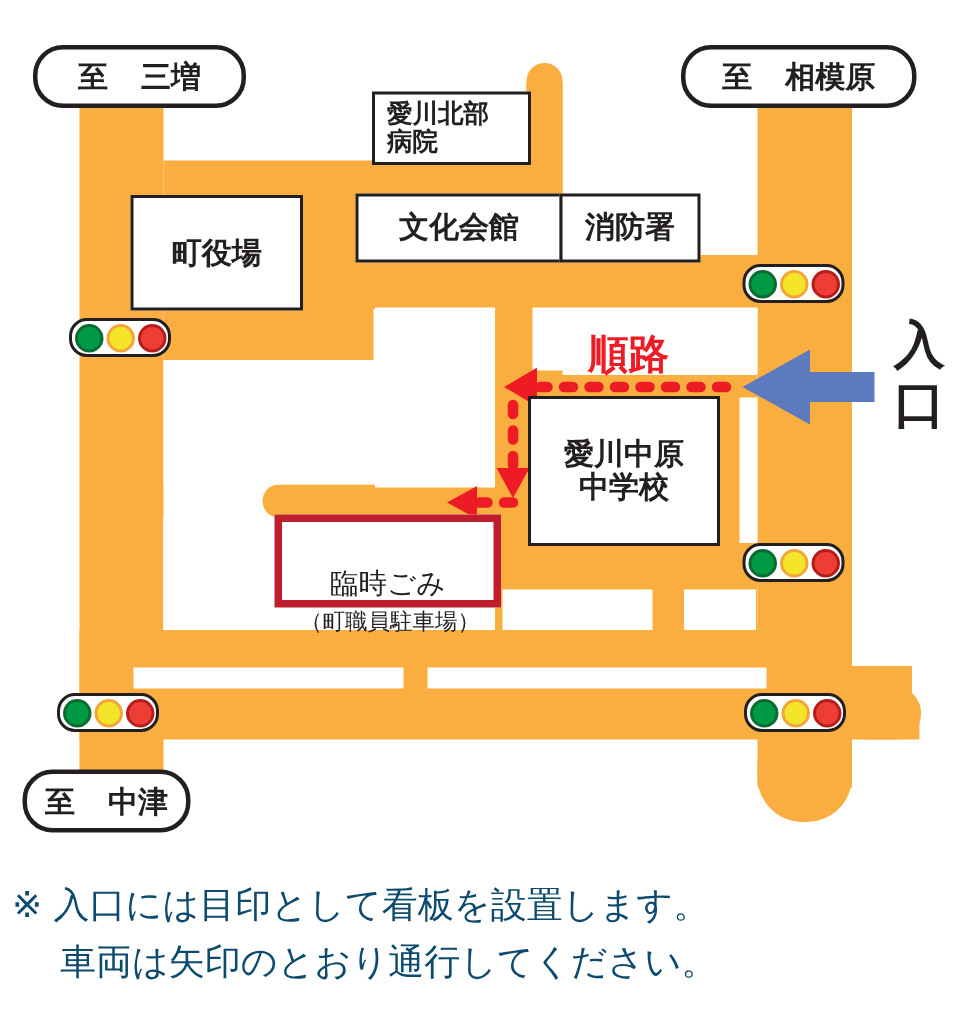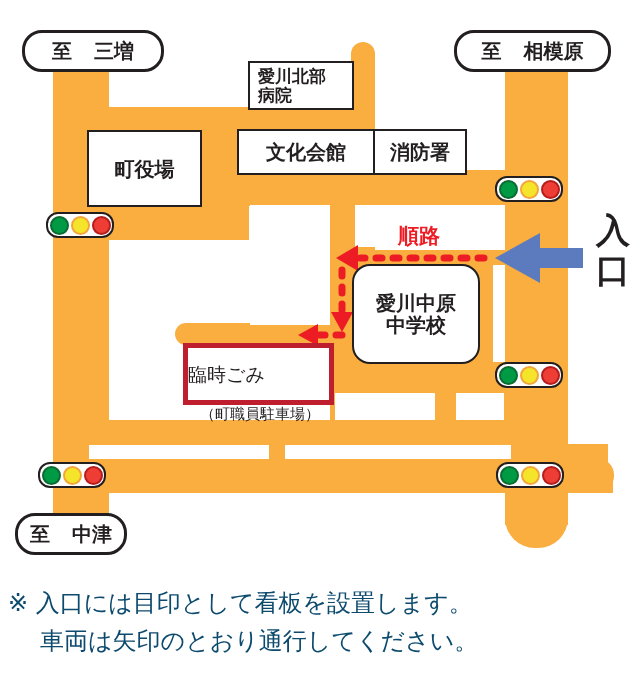--- a/index.html
+++ b/index.html
@@ -3,21 +3,21 @@
 <meta charset="utf-8">
 <style>
   html, body { margin:0; padding:0; background:#ffffff; }
   body { width:641px; height:678px; position:relative; overflow:hidden;
          font-family:"DejaVu Sans", sans-serif; color:#231f20; }
   #map-svg { position:absolute; left:0; top:0; }
   .lbl { position:absolute; display:flex; align-items:center; justify-content:center;
          text-align:center; font-weight:bold; color:#231f20; white-space:nowrap; }
   .bldg { position:absolute; background:#fff; border:2px solid #231f20; box-sizing:border-box;
           display:flex; align-items:center; justify-content:center; text-align:center;
-          font-weight:bold; line-height:1.1; }
+          font-weight:bold; line-height:1.1;font-family:Liberation Serif, serif; }
   .dir { position:absolute; background:#fff; border:3px solid #231f20; border-radius:20px;
          box-sizing:border-box; display:flex; align-items:center; justify-content:center;
          font-weight:bold; font-size:20px; gap:22px; }
   .light { position:absolute; width:68px; height:26px; border:2px solid #231f20; border-radius:12px;
            background:#fff; box-sizing:border-box; display:flex; align-items:center;
            justify-content:center; gap:2px; }
   .bulb { width:19px; height:19px; border-radius:50%; box-sizing:border-box; }
   .notice { position:absolute; left:8px; font-size:24px; line-height:34px; color:#0c4a6e; white-space:nowrap; }
 </style>
 </head>
@@ -95,29 +95,29 @@
 <div class="dir" style="left:15px;top:513px;width:112px;height:42px;">
   <span>至</span>
   <span>中津</span>
 </div>
 
 <div class="bldg" style="left:248px;top:61px;width:106px;height:49px;font-size:17px;white-space:pre;text-align:left;justify-content:flex-start;padding-left:8px;">愛川北部
 病院</div>
 <div class="bldg" style="left:87px;top:130px;width:115px;height:77px;font-size:20px;">町役場</div>
 <div class="bldg" style="left:237px;top:129px;width:138px;height:46px;font-size:20px;">文化会館</div>
 <div class="bldg" style="left:373px;top:129px;width:94px;height:46px;font-size:20px;text-align:right;">消防署</div>
-<div class="bldg" style="left:352px;top:264px;width:128px;height:100px;font-size:20px;white-space:pre;border-radius:18px;">愛川中原
+<div class="bldg" style="left:352px;top:264px;width:128px;height:100px;font-size:20px;white-space:pre;">愛川中原
 中学校</div>
 
-<div style="position:absolute;left:183px;top:343px;width:151px;height:62px;border:5px solid #BE1E2D;background:#fff;box-sizing:border-box;display:flex;flex-direction:column;align-items:flex-start;justify-content:center;font-size:19px;line-height:22px;">
+<div style="position:absolute;left:183px;top:343px;width:151px;height:62px;border:5px solid #BE1E2D;background:#fff;box-sizing:border-box;display:flex;flex-direction:row;align-items:flex-end;justify-content:center;font-size:19px;line-height:22px;">
   <span>臨時ごみ</span>
 </div>
 <div class="lbl" style="left:180px;top:404px;width:160px;height:20px;font-size:15px;font-weight:normal;">（町職員駐車場）</div>
 
-<div class="lbl" style="left:388px;top:222px;width:62px;height:28px;font-size:21px;color:#ED1C24;">順路</div>
+<div class="lbl" style="left:388px;top:222px;width:62px;height:28px;font-size:27px;color:#ED1C24;">順路</div>
 
 <div class="lbl" style="left:590px;top:205px;width:46px;height:90px;flex-direction:column;font-size:34px;line-height:40px;">
   <span>入</span>
   <span>口</span>
 </div>
 
 <div class="light" style="left:46px;top:212px;">
   <span class="bulb" style="background:#009A44;border:2px solid #0b6b33;"></span>
   <span class="bulb" style="background:#F5E52A;border:2px solid #f4a53a;"></span>
   <span class="bulb" style="background:#EE3D34;border:2px solid #b71c1c;"></span>

